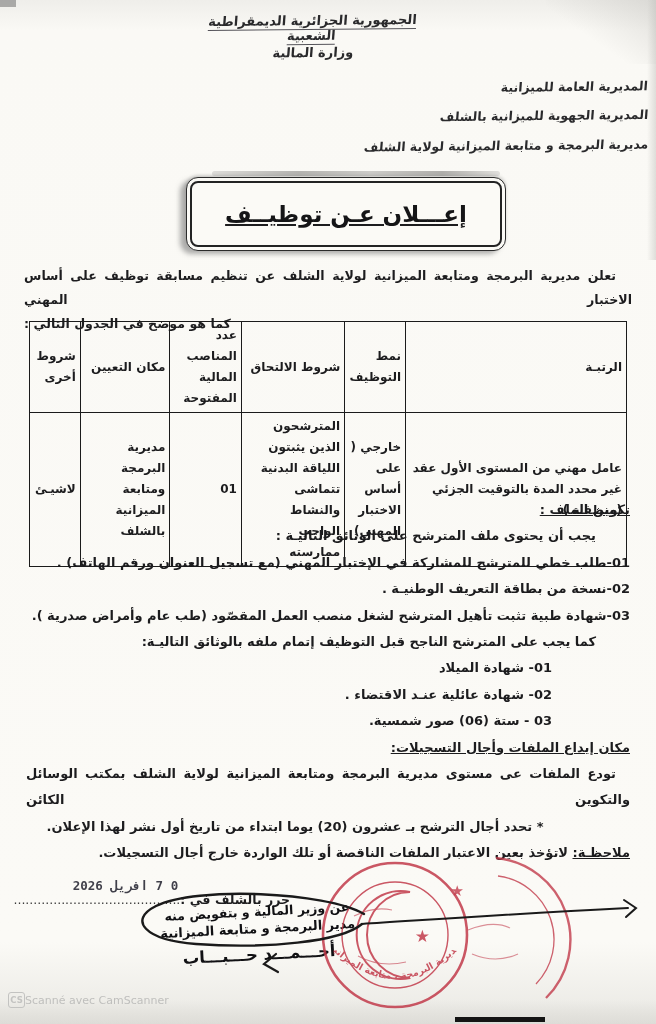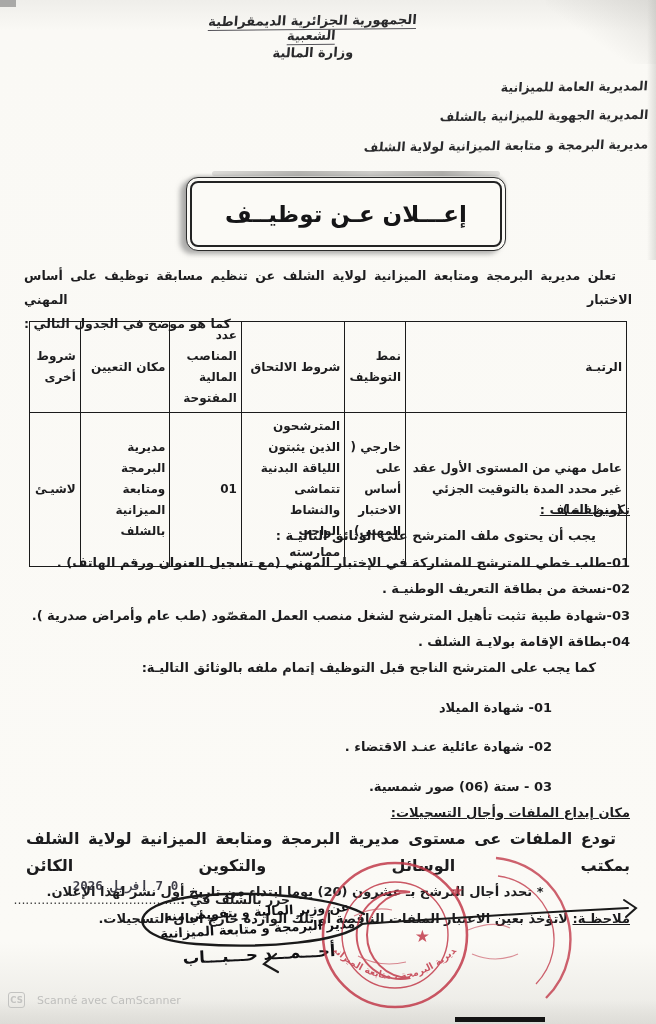--- a/index.html
+++ b/index.html
@@ -27,63 +27,63 @@
   .ministry-line { position:absolute; top:45px; left:243px; width:140px; text-align:center; font-size:13px; }
   .dir-line { position:absolute; right:8px; font-size:12.5px; white-space:nowrap; }
   .dir-1 { top:79px; } .dir-2 { top:108px; } .dir-3 { top:138px; }
 
   
   .title-box { position:absolute; top:177px; left:186px; width:320px; height:74px;
           border:1.5px solid #2b2b2b; border-radius:12px; padding:3px;
           box-shadow:-6px 3px 5px rgba(110,110,110,.55), 0 -2px 3px rgba(150,150,148,.4);
           background:#fbfaf6; }
   .title-inner { width:100%; height:100%; border:2px solid #232323; border-radius:8px;
-          display:flex; align-items:center; justify-content:center; }
+          display:flex; align-items:center; justify-content:center;text-decoration:underline; }
   .title-inner span { font-size:23px; font-weight:bold; letter-spacing:1px; color:#151517; }
 
   .intro { position:absolute; top:264px; left:24px; width:608px; font-weight:bold; font-size:12.6px; line-height:24px; }
   .intro .j { text-align:justify; text-align-last:justify; text-indent:16px; }
   .intro .r { text-align:left; }
 
   
   .tbl { position:absolute; top:321px; right:29px; width:598px; border-collapse:collapse; direction:rtl; }
   .tbl th,.tbl td { border:1.6px solid #1b1b1b; font-weight:bold; text-align:right; vertical-align:middle;
           font-size:12px; line-height:1.75; padding:3px 4px; color:#1c1c1e; }
   .tbl thead tr { height:68px; }
   .tbl tbody tr { height:102px; }
 
   
   .bodytext { position:absolute; top:497px; left:26px; width:604px; font-weight:bold;
           font-size:13px; line-height:26.4px; color:#1c1c1e; }
   .bodytext .u { text-decoration:underline; }
   .ind1 { padding-right:34px; }
-  .ind2 { padding-right:78px;margin-top:13px; }
+  .ind2 { padding-right:78px; }
   .pr58 { padding-right:52px; }
   .pr70 { padding-right:66px;text-align:center; }
-  .jline { text-align:justify; text-align-last:justify; text-indent:14px; font-size:16px; }
+  .jline { text-align:justify; text-align-last:justify; text-indent:14px; font-size:13px; }
 
   
   .date-stamp { position:absolute; top:878px; left:48px; width:155px; text-align:center;
           font-family:"DejaVu Sans Mono", monospace; font-size:12.5px; font-weight:bold;
           letter-spacing:1px; color:#2c2c38; opacity:.9; }
   .place-line { position:absolute; top:892px; left:14px; width:276px; font-size:12.5px; font-weight:bold;
           white-space:nowrap; overflow:hidden; }
   .place-line .dots { font-weight:normal; letter-spacing:.5px; color:#3a3a3a; }
 
   .sig-block { position:absolute; top:904px; left:143px; width:230px; text-align:center;
           transform:rotate(-3deg); color:#111114; }
   .sig-line1 { font-size:12.5px; font-weight:bold; }
   .sig-line2 { font-size:13px; font-weight:bold; margin-top:2px; }
   .sig-name { font-size:16.5px; font-weight:bold; letter-spacing:1px; margin-top:9px; }
 
   .stamp1 { position:absolute; top:856px; left:314px; width:162px; height:162px; opacity:.85; }
   .stamp2 { position:absolute; top:850px; left:438px; width:172px; height:170px; opacity:.8; }
   .scribble { position:absolute; top:880px; left:126px; width:528px; height:100px; }
 
-  .watermark { position:absolute; top:992px; left:8px; display:flex; align-items:center; gap:12px;
+  .watermark { position:absolute; top:992px; left:8px; display:flex; align-items:center; gap:0;
           direction:ltr; color:#bfbfbd; font-size:11px; }
   .cs-box { width:17px; height:16px; border:1.5px solid #c3c3c1; border-radius:3px; color:#c3c3c1;
           font-size:8.5px; font-weight:bold; display:flex; align-items:center; justify-content:center; }
   .black-bar { position:absolute; top:1017px; left:455px; width:90px; height:5px; background:#141414; }
 </style>
 </head>
 <body>
 
 <div class="page">
 
@@ -140,21 +140,20 @@
       </tr>
     </tbody>
   </table>
 
   <div class="bodytext">
     <div><span class="u">تكوين الملف :</span></div>
     <div class="ind1">يجب أن يحتوى ملف المترشح على الوثائق التاليـة :</div>
     <div>01-طلب خطي للمترشح للمشاركة في الإختبار المهني  (مع تسجيل العنوان ورقم الهاتف) .</div>
     <div>02-نسخة من بطاقة التعريف الوطنيـة .</div>
     <div>03-شهادة طبية تثبت تأهيل المترشح لشغل منصب العمل المقصّود (طب عام وأمراض صدرية ).</div>
-    <div>04-بطاقة الإقامة بولايـة الشلف .</div>
     <div class="ind1">كما يجب على المترشح الناجح قبل التوظيف إتمام ملفه بالوثائق التاليـة:</div>
     <div class="ind2">01- شهادة الميلاد</div>
     <div class="ind2">02- شهادة عائلية عنـد الاقتضاء .</div>
     <div class="ind2">03 - ستة (06) صور شمسية.</div>
     <div><span class="u">مكان إيداع الملفات وأجال التسجيلات:</span></div>
     <div class="jline">تودع الملفات عى مستوى مديرية البرمجة ومتابعة الميزانية لولاية الشلف بمكتب الوسائل والتكوين الكائن</div>
     <div class="pr70">* تحدد أجال الترشح بـ عشرون (20) يوما ابتداء من تاريخ أول نشر لهذا الإعلان.</div>
     <div><span class="u">ملاحظـة:</span><span> لاتؤخذ بعين الاعتبار الملفات الناقصة أو تلك الواردة خارج أجال التسجيلات.</span></div>
   </div>
 

